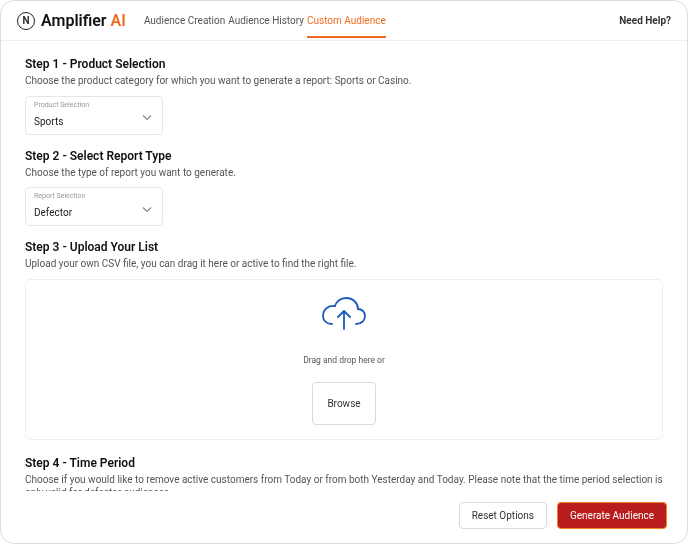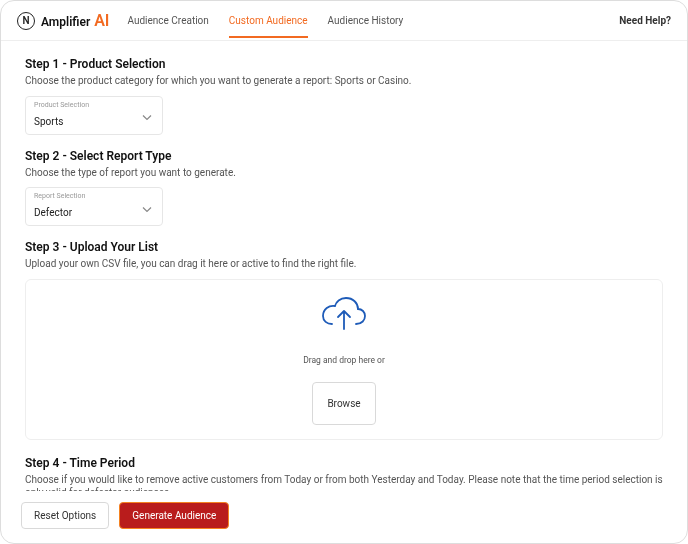--- a/index.html
+++ b/index.html
@@ -2,44 +2,44 @@
 <html><head>
 <meta charset="utf-8">
 <style>
   * { box-sizing: border-box; margin: 0; padding: 0; font-family: -apple-system, BlinkMacSystemFont, "Segoe UI", Roboto, Helvetica, Arial, sans-serif; }
   body { background: #fff; width: 688px; height: 544px; overflow: hidden; }
   .window { width: 688px; height: 544px; border: 1px solid #ddd; border-radius: 14px; background: #fff; display: flex; flex-direction: column; overflow: hidden; }
   .header { display: flex; align-items: center; padding: 0 16px; height: 40px; border-bottom: 1px solid #eee; }
   .logo-wrap { display: flex; align-items: center; gap: 6px; margin-right: 18px; }
   .logo-circle { width: 18px; height: 18px; border: 1.5px solid #222; border-radius: 50%; display: flex; align-items: center; justify-content: center; }
   .logo-inner { font-size: 10px; font-weight: 600; color: #222; line-height:1; }
-  .brand { font-weight: 600; font-size: 12px; color: #111; }
+  .brand { font-weight: 600; font-size: 16px; color: #111; }
   .brand-ai { color: #f26a21; font-weight: 600; }
-  .tabs { display: flex; gap: 20px; align-items: center; }
+  .tabs { display: flex; gap: 3px; align-items: center; }
   .tab { font-size: 10px; color: #555; padding: 12px 0 10px; cursor: pointer; border-bottom: 2px solid transparent; }
   .tab.active { color: #f26a21; border-bottom-color: #f26a21; }
   .help { margin-left: auto; font-size: 10px; color: #333; cursor: pointer; font-weight: bold; }
   .content { padding: 16px 24px 0; overflow-y: auto; flex: 1; }
   .step-title { font-size: 12px; font-weight: 600; color: #111; margin-bottom: 3px; }
   .step-desc { font-size: 10px; color: #555; margin-bottom: 8px; line-height: 1.35; }
   .select-box { width: 138px; border: 1px solid #e6e6e6; border-radius: 4px; padding: 4px 8px 5px; position: relative; margin-bottom: 14px; cursor: pointer; }
   .select-label { font-size: 7px; color: #999; display: block; margin-bottom: 1px; }
   .select-value { font-size: 10px; color: #222; }
   .chevron { position: absolute; right: 10px; top: 50%; transform: translateY(-50%); }
   .upload-box { border: 1px solid #eee; border-radius: 6px; padding: 16px 0 14px; display: flex; flex-direction: column; align-items: center; margin-bottom: 16px; gap: 9px; }
   .cloud-svg { margin-bottom: 8px; }
   .upload-text { font-size: 8.5px; color: #555; margin-bottom: 8px; }
   .browse-btn { border: 1px solid #d9d9d9; background: #fff; border-radius: 4px; padding: 15px 14px; font-size: 10px; color: #333; cursor: pointer; }
   .radio-row { display: flex; gap: 20px; margin-bottom: 10px; }
   .radio-box { width: 170px; border: 1px solid #e6e6e6; border-radius: 4px; padding: 7px 10px; display: flex; align-items: center; gap: 8px; cursor: pointer; }
   .radio-dot { width: 11px; height: 11px; border: 1px solid #ccc; border-radius: 50%; display: flex; align-items: center; justify-content: center; flex-shrink:0; }
   .radio-dot.selected { border-color: #f26a21; }
   .radio-dot.selected::after { content: ""; width: 5px; height: 5px; background: #f26a21; border-radius: 50%; }
   .radio-label { font-size: 9.5px; color: #222; }
-  .footer { display: flex; justify-content: flex-start; gap: 10px; padding: 10px 20px 14px; border-top: 1px solid transparent; }
+  .footer { display: flex; justify-content: flex-end; gap: 10px; padding: 10px 20px 14px; border-top: 1px solid transparent; }
   .btn { border-radius: 4px; padding: 7px 12px; font-size: 10px; cursor: pointer; }
   .btn-reset { background: #fff; border: 1px solid #d9d9d9; color: #333; }
   .btn-gen { background: #b91c1c; border: 1px solid #f58220; color: #fff; }
 </style>
 </head>
 <body>
 
 <div class="window">
 
   <div class="header">
@@ -47,22 +47,22 @@
       <span class="logo-circle">
           <span class="logo-inner">N</span>
         </span>
       <span>
         <span class="brand">Amplifier</span>
         <span class="brand-ai">AI</span>
       </span>
     </div>
     <div class="tabs">
       <div class="tab">Audience Creation</div>
+      <div class="tab">Audience History</div>
       <div class="tab active">Custom Audience</div>
-      <div class="tab">Audience History</div>
     </div>
     <div class="help">Need Help?</div>
   </div>
 
   <div class="content">
 
     <div class="step-title">Step 1 - Product Selection</div>
     <div class="step-desc">Choose the product category for which you want to generate a report: Sports or Casino.</div>
     <div class="select-box">
       <span class="select-label">Product Selection</span>

